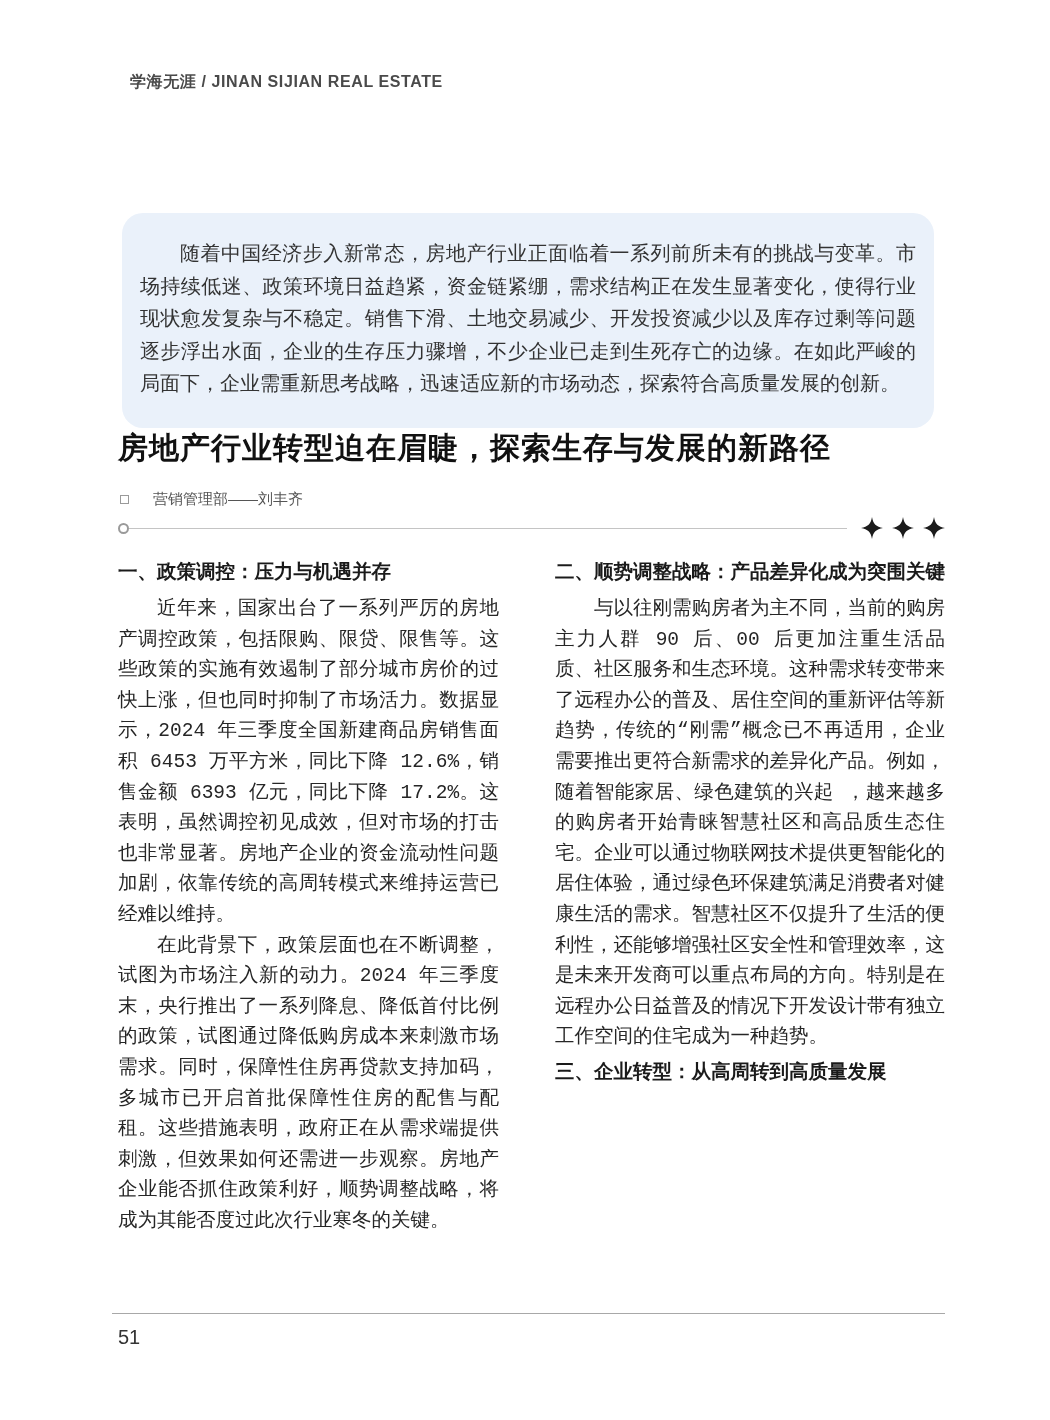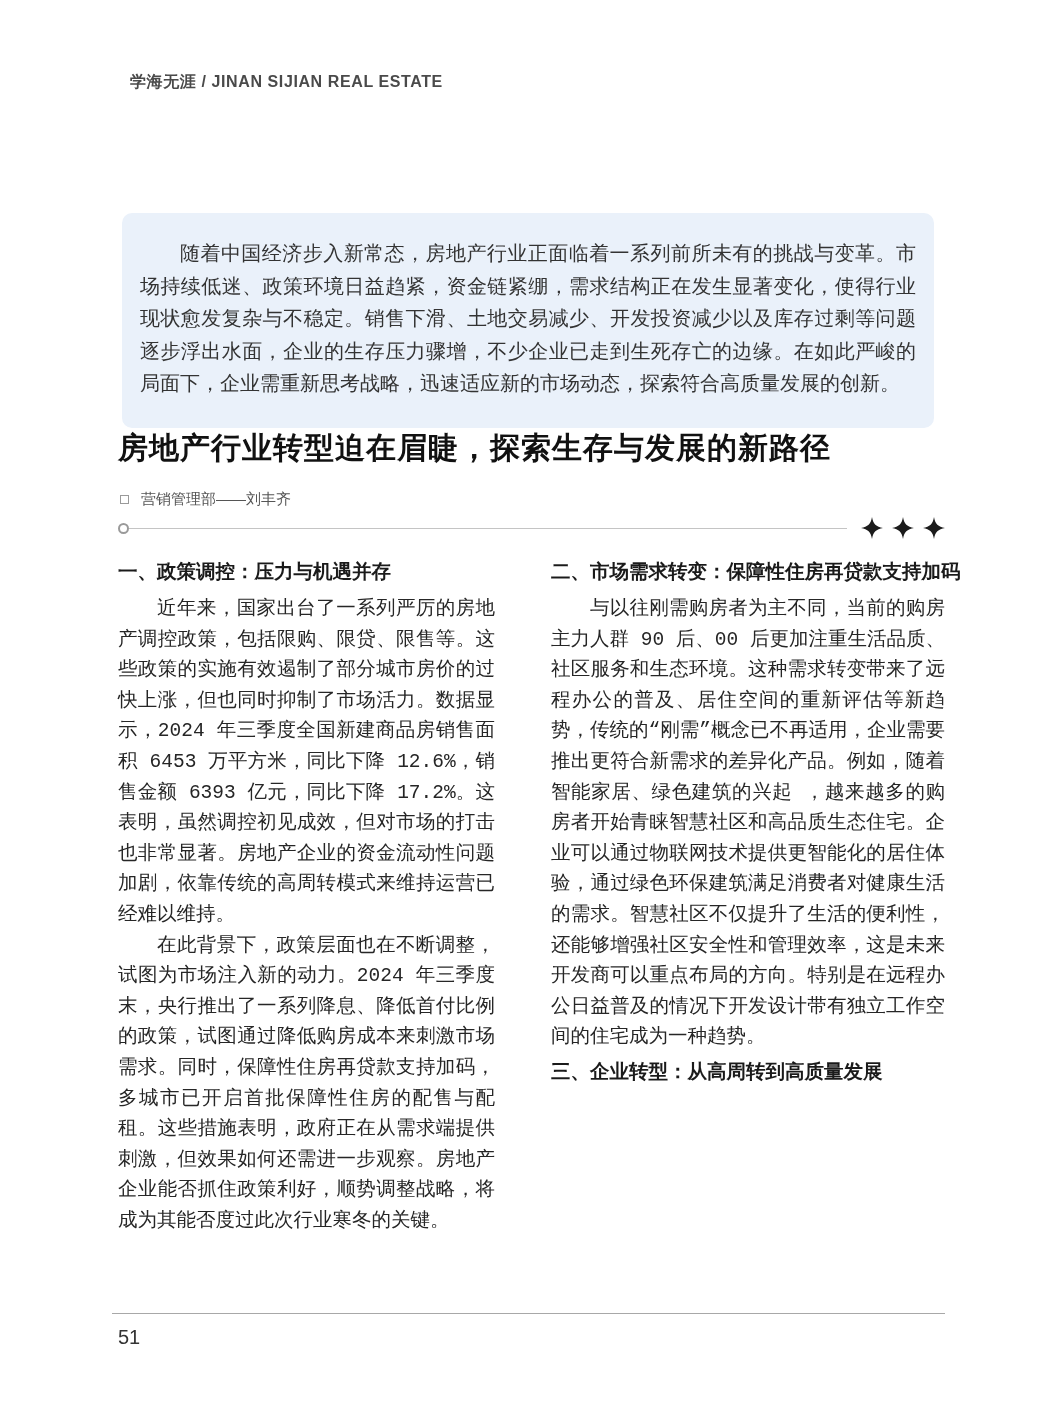--- a/index.html
+++ b/index.html
@@ -24,21 +24,21 @@
     letter-spacing: 0.6px;
     color: #4a4a4a;
     margin-left: 12px;
   }
   .intro-box {
     position: absolute;
     left: 122px;
     top: 213px;
     width: 812px;
     background: #eaf1fa;
-    border-radius: 10px;
+    border-radius: 21px;
     padding: 24px 18px 28px 18px;
   }
   .intro-box p {
     margin: 0;
     text-indent: 2em;
     font-size: 20px;
     line-height: 32.5px;
     text-align: justify;
     color: #333;
   }
@@ -53,21 +53,21 @@
     font-size: 30px;
     letter-spacing: 1px;
     color: #111;
   }
   .byline {
     position: absolute;
     left: 120px;
     top: 490px;
     display: flex;
     align-items: center;
-    gap: 12px;
+    gap: 24px;
     font-family: "Liberation Sans", sans-serif;
     font-size: 15px;
     color: #555;
   }
   .byline-square {
     width: 9px;
     height: 9px;
     border: 1px solid #9a9a9a;
     background: transparent;
     flex: none;
@@ -180,21 +180,21 @@
 
   <div class="columns">
 
     <div class="col">
       <h3 class="section-heading">一、政策调控：压力与机遇并存</h3>
       <p>近年来，国家出台了一系列严厉的房地产调控政策，包括限购、限贷、限售等。这些政策的实施有效遏制了部分城市房价的过快上涨，但也同时抑制了市场活力。数据显示，2024 年三季度全国新建商品房销售面积 6453 万平方米，同比下降 12.6%，销售金额 6393 亿元，同比下降 17.2%。这表明，虽然调控初见成效，但对市场的打击也非常显著。房地产企业的资金流动性问题加剧，依靠传统的高周转模式来维持运营已经难以维持。</p>
       <p>在此背景下，政策层面也在不断调整，试图为市场注入新的动力。2024 年三季度末，央行推出了一系列降息、降低首付比例的政策，试图通过降低购房成本来刺激市场需求。同时，保障性住房再贷款支持加码，多城市已开启首批保障性住房的配售与配租。这些措施表明，政府正在从需求端提供刺激，但效果如何还需进一步观察。房地产企业能否抓住政策利好，顺势调整战略，将成为其能否度过此次行业寒冬的关键。</p>
     </div>
 
     <div class="col">
-      <h3 class="section-heading">二、市场需求转变：保障性住房再贷款支持加码</h3>
+      <h3 class="section-heading">二、顺势调整战略：产品差异化成为突围关键</h3>
       <p>与以往刚需购房者为主不同，当前的购房主力人群 90 后、00 后更加注重生活品质、社区服务和生态环境。这种需求转变带来了远程办公的普及、居住空间的重新评估等新趋势，传统的“刚需”概念已不再适用，企业需要推出更符合新需求的差异化产品。例如，随着智能家居、绿色建筑的兴起 ，越来越多的购房者开始青睐智慧社区和高品质生态住宅。企业可以通过物联网技术提供更智能化的居住体验，通过绿色环保建筑满足消费者对健康生活的需求。智慧社区不仅提升了生活的便利性，还能够增强社区安全性和管理效率，这是未来开发商可以重点布局的方向。特别是在远程办公日益普及的情况下开发设计带有独立工作空间的住宅成为一种趋势。</p>
       <h3 class="section-heading spaced">三、企业转型：从高周转到高质量发展</h3>
     </div>
 
   </div>
 
   <div class="footer-rule"></div>
   <div class="page-number">51</div>
 
 </div>

